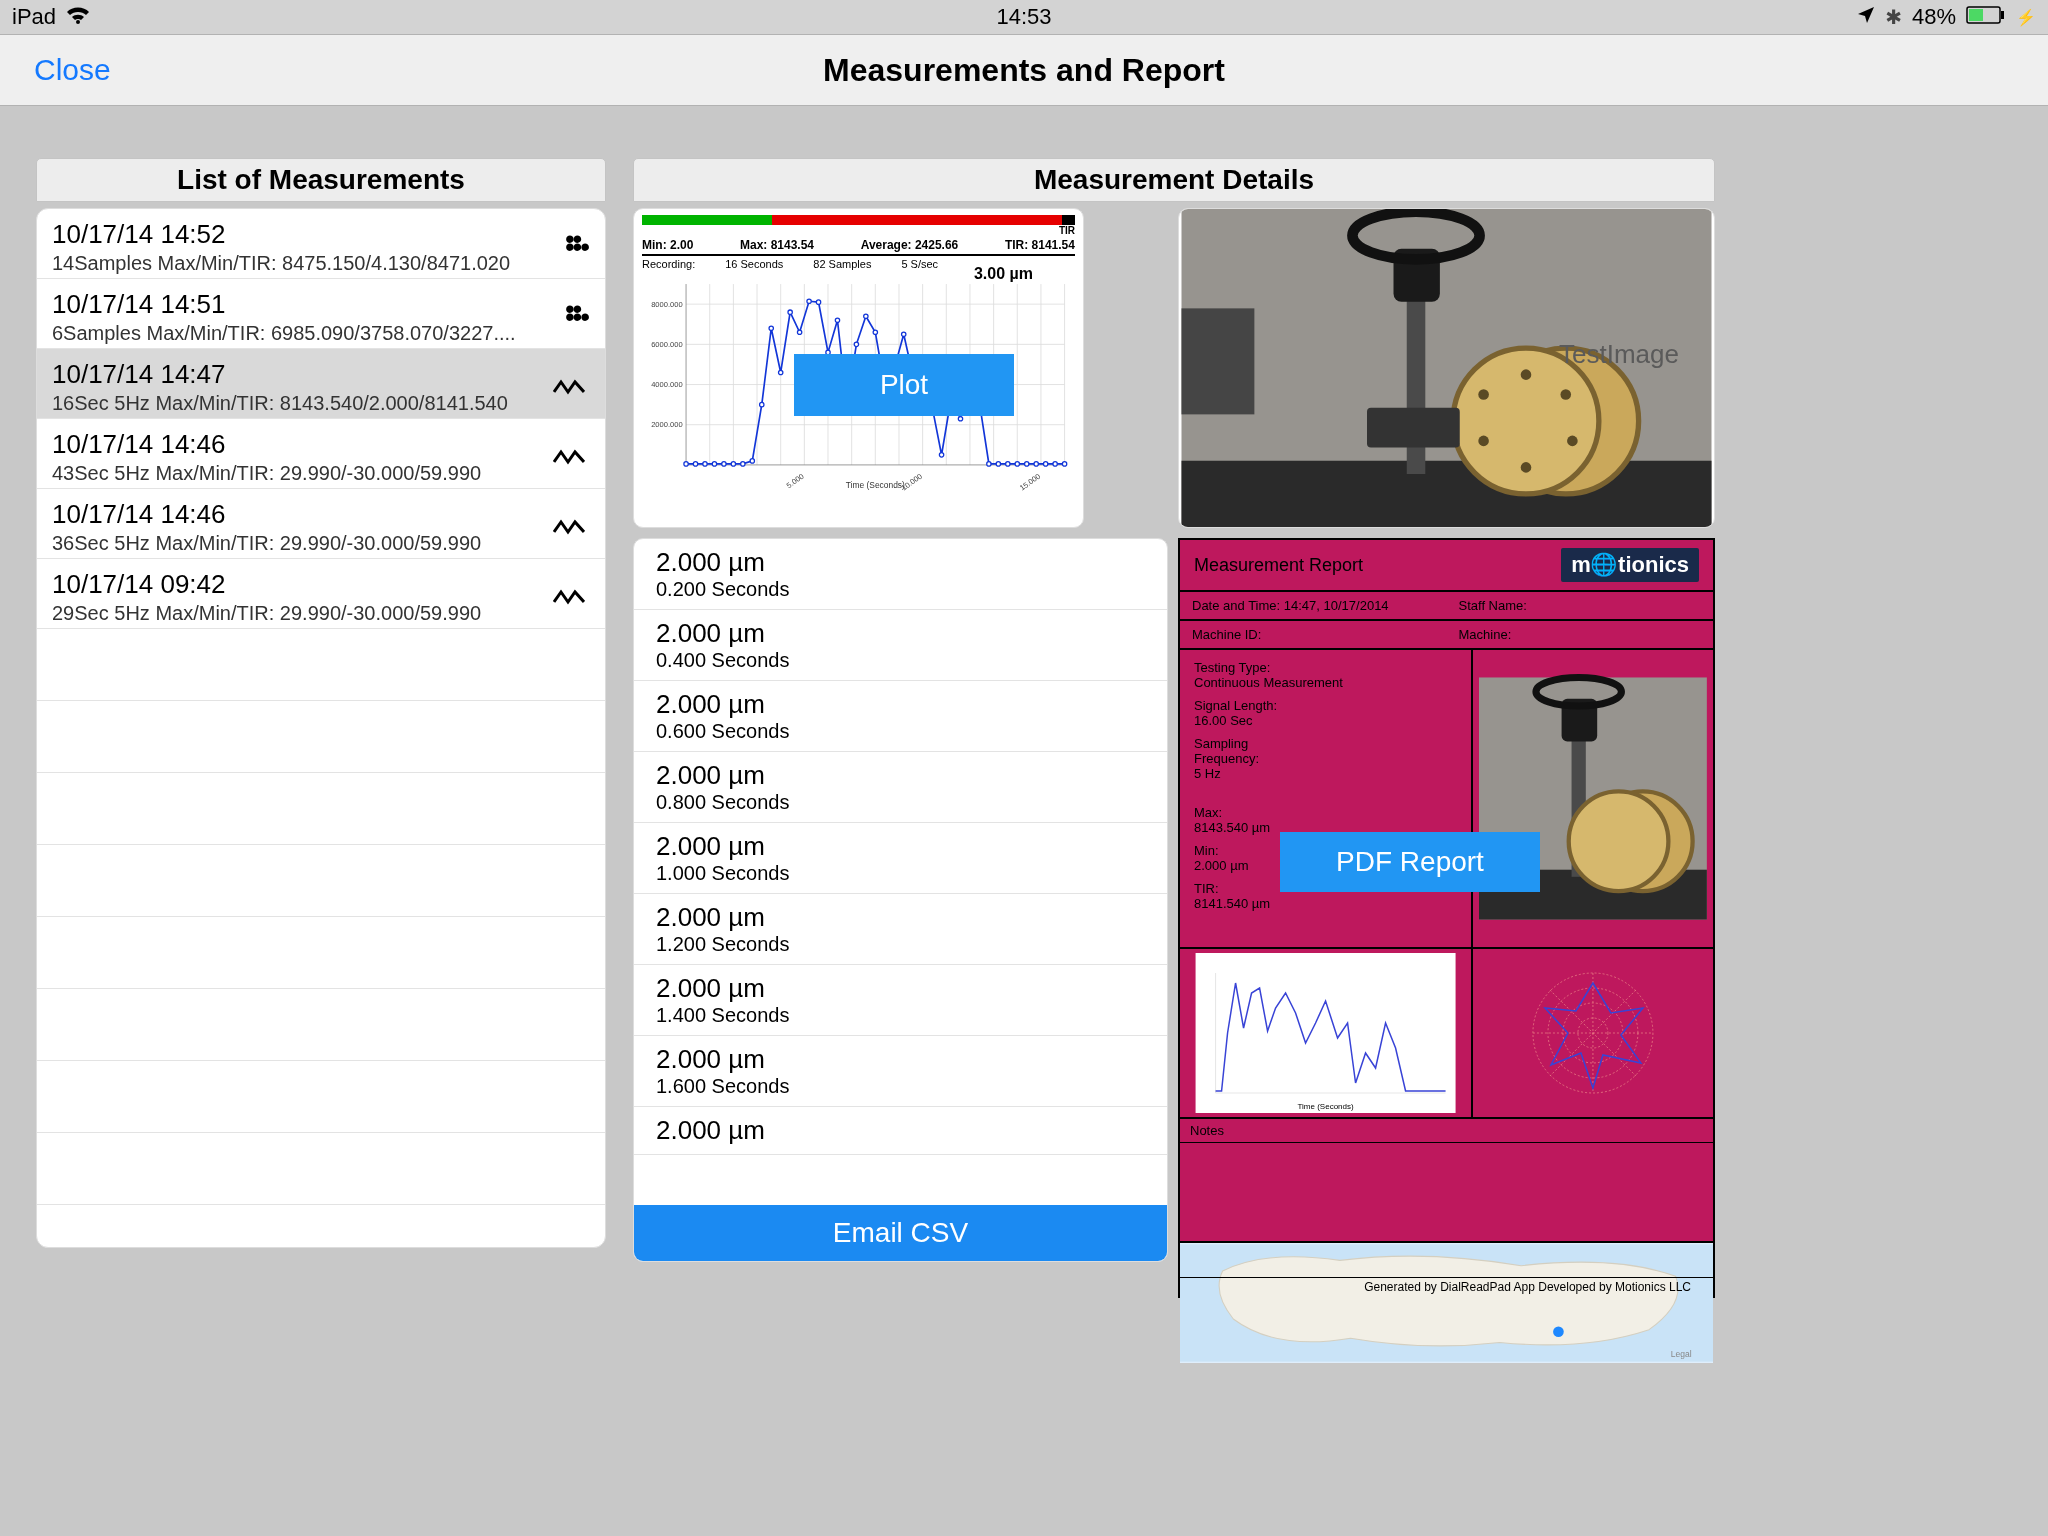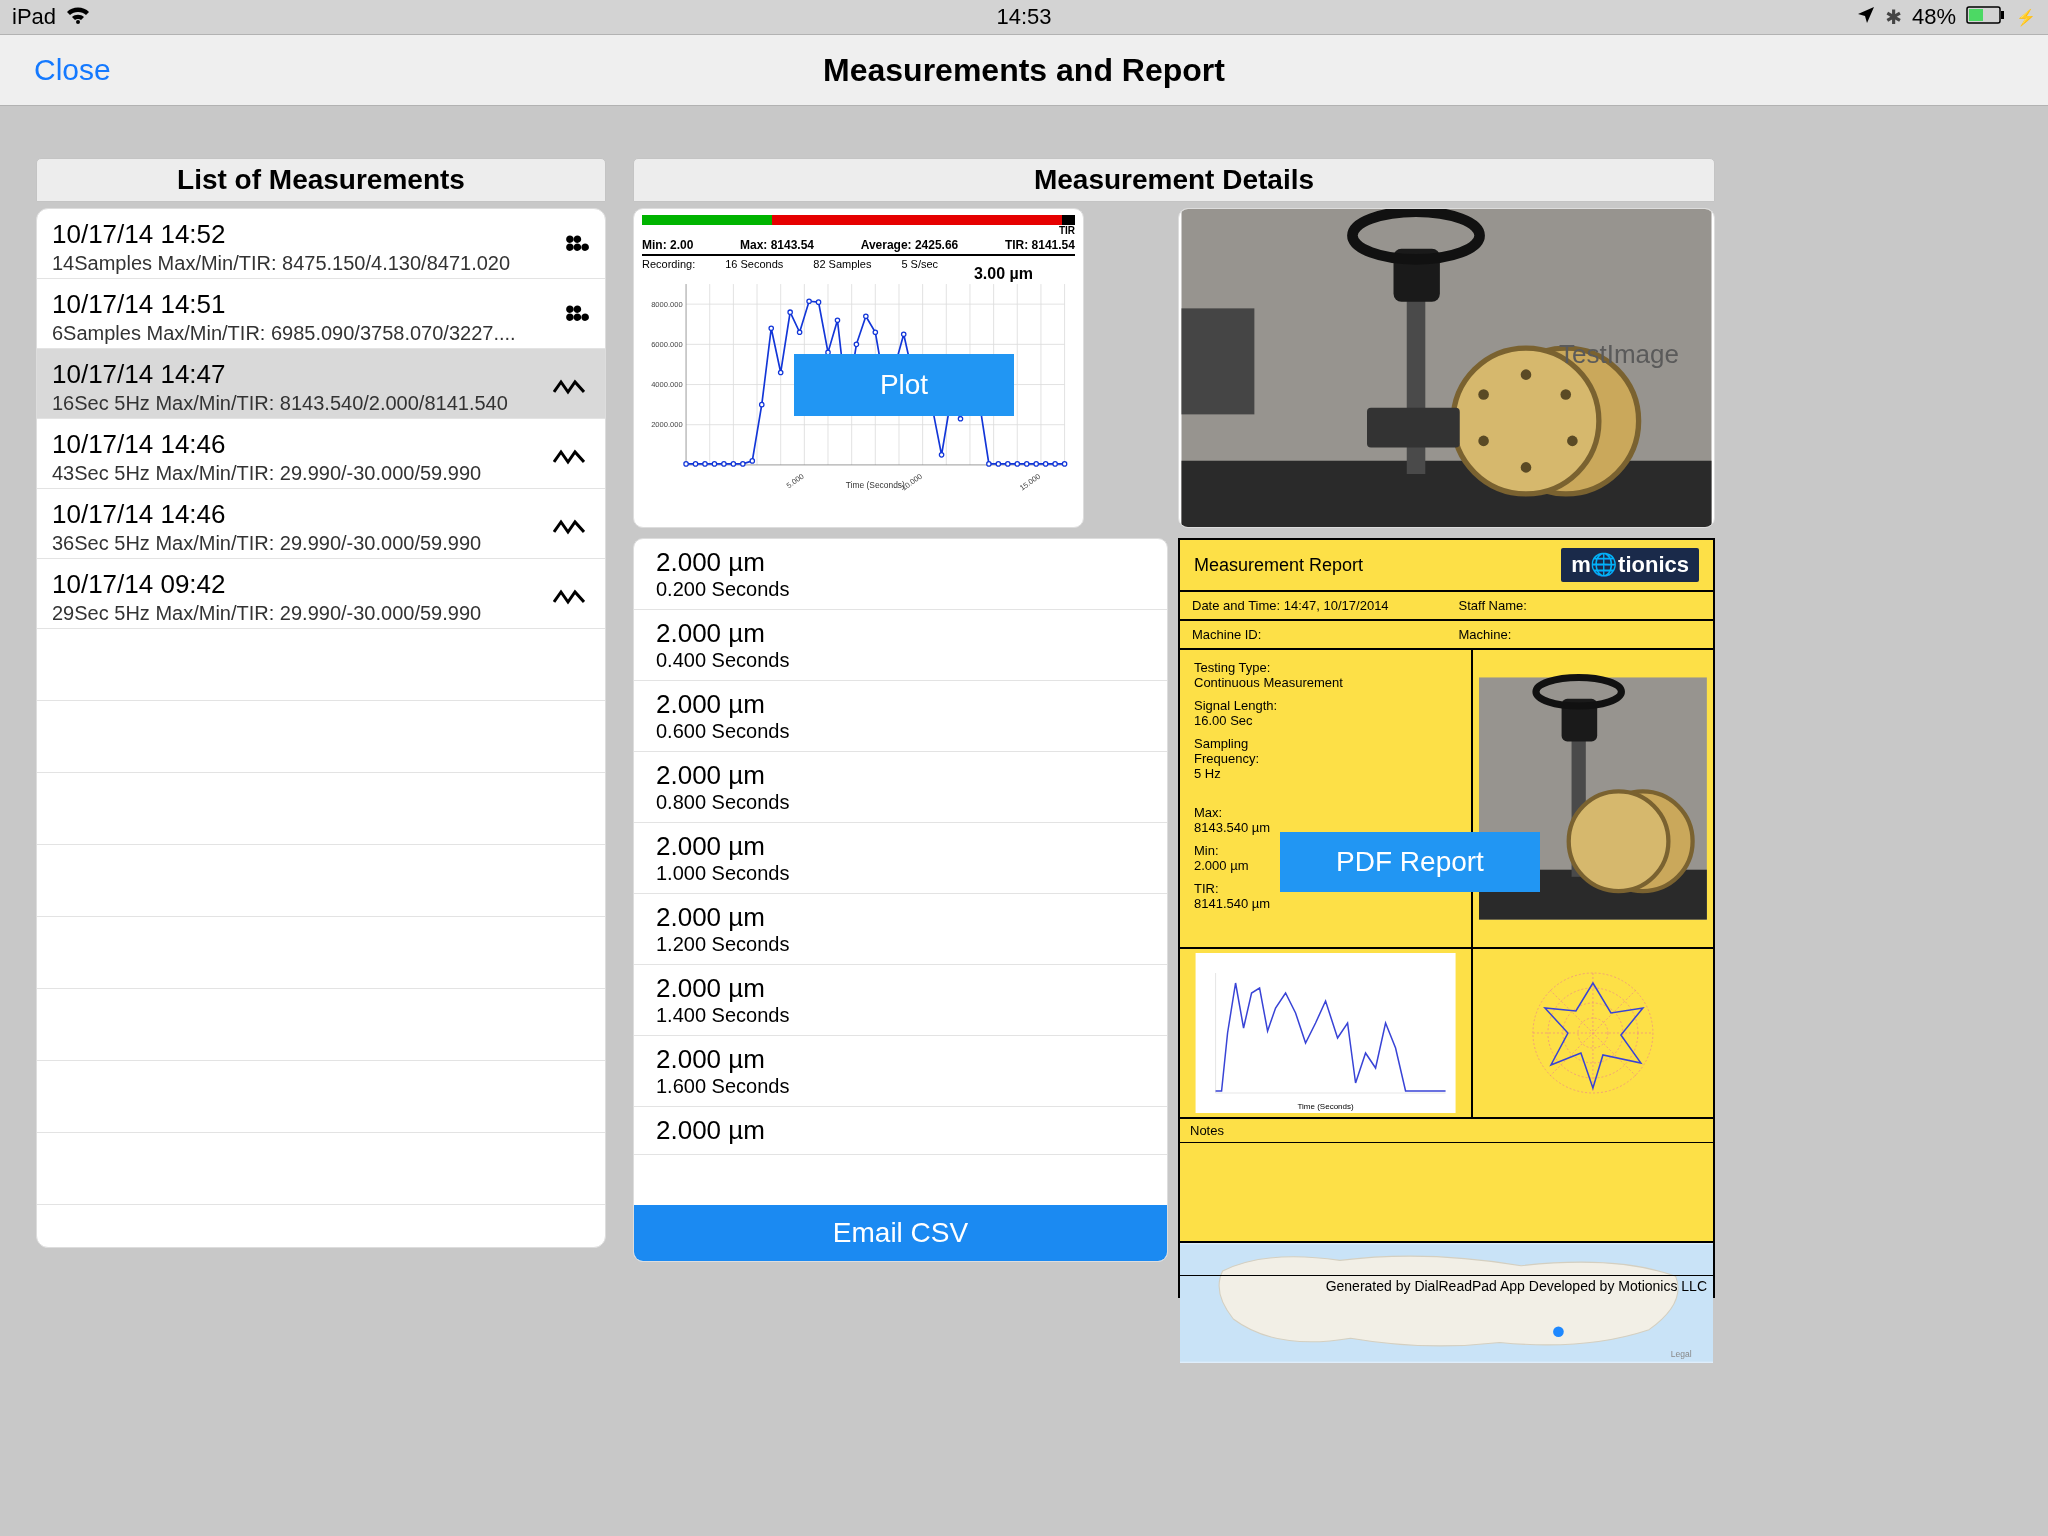--- a/index.html
+++ b/index.html
@@ -40,38 +40,38 @@
   
   .img-card { position:absolute; left:1178px; top:102px; width:537px; height:320px; background:#fff; border-radius:10px; border:1px solid #ddd; display:flex; align-items:center; justify-content:center; overflow:hidden; }
   .img-placeholder-label { position:absolute; right:35px; top:130px; font-size:26px; color:#5a5a5a; z-index:2; }
   
   .data-card { position:absolute; left:633px; top:432px; width:535px; height:724px; background:#fff; border-radius:10px; border:1px solid #ddd; overflow:hidden; }
   .data-row { padding:8px 22px; border-bottom:1px solid #e3e3e3; }
   .data-val { font-size:26px; font-weight:500; }
   .data-sub { font-size:20px; }
   .email-btn { position:absolute; left:0; right:0; bottom:0; height:56px; background:#1b8af2; color:#fff; font-size:28px; display:flex; align-items:center; justify-content:center; }
   
-  .pdf-card { position:absolute; left:1178px; top:432px; width:537px; height:760px; background:#fde047; border:2px solid #000; }
+  .pdf-card { position:absolute; left:1178px; top:432px; width:537px; height:760px; background:#be185d; border:2px solid #000; }
   .pdf-head { display:flex; justify-content:space-between; align-items:center; padding:8px 14px; border-bottom:2px solid #000; }
   .pdf-title { font-size:18px; }
   .pdf-logo { background:#1a2a4a; color:#fff; padding:4px 10px; font-size:22px; font-weight:bold; border-radius:2px; }
   .pdf-row { display:flex; font-size:13px; border-bottom:2px solid #000; }
   .pdf-cell { padding:6px 12px; }
   .pdf-body { display:flex; border-bottom:2px solid #000; }
   .pdf-spec { width:55%; padding:10px 14px; font-size:13px; border-right:2px solid #000; }
   .pdf-spec div { margin-bottom:8px; display:flex;flex-direction:column; }
   .pdf-spec-label { width:110px; }
   .pdf-img { width:45%; padding:6px; display:flex; align-items:center; justify-content:center; }
   .pdf-plots { display:flex; height:170px; border-bottom:2px solid #000;}
   .pdf-lineplot { width:55%; border-right:2px solid #000; padding:4px; }
   .pdf-polar { width:45%; padding:4px; display:flex; align-items:center; justify-content:center;}
   .pdf-notes-head { font-size:13px; padding:4px 10px; border-bottom:1px solid #000;}
   .pdf-notes-body { height:100px; border-bottom:2px solid #000;}
   .pdf-map { height:120px; display:flex; align-items:center; justify-content:center; position:relative; background:#dfeefc;}
-  .pdf-footer { position:absolute; bottom:0; left:0; right:0; font-size:14px; text-align:right; padding:2px 6px; border-top:1px solid #000;}
+  .pdf-footer { position:absolute; bottom:0; left:0; right:0; font-size:12px; text-align:right; padding:2px 22px; border-top:1px solid #000;}
   .pdf-overlay-btn { position:absolute; left:100px; top:292px; width:260px; height:60px; background:#2196f3; color:#fff; font-size:28px; display:flex; align-items:center; justify-content:center; z-index:3;}
   
   svg.full { width:100%; height:100%; }
 </style>
 </head>
 <body>
 
 <div class="status-bar">
   <div class="status-left">
     <span>iPad</span>

